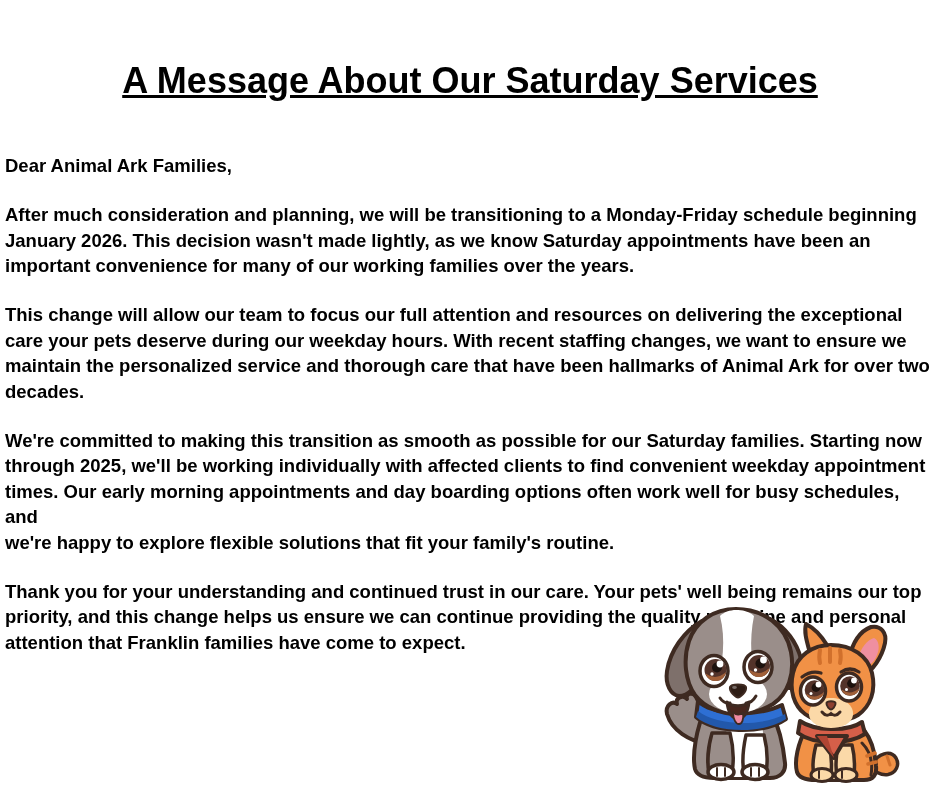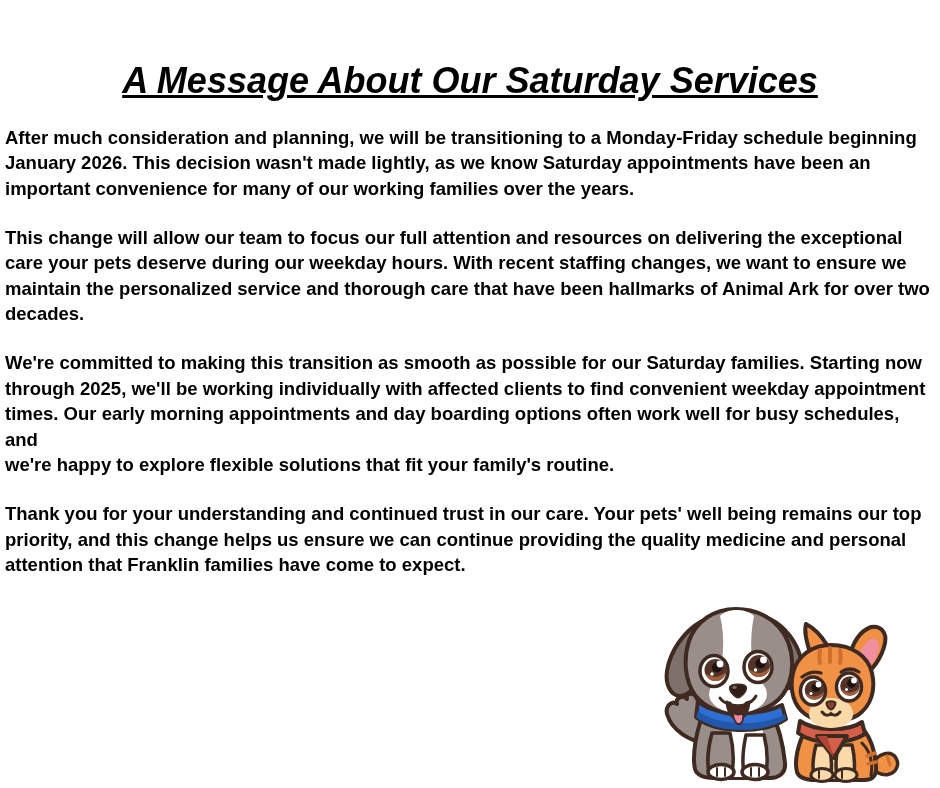--- a/index.html
+++ b/index.html
@@ -18,21 +18,20 @@
   .page {
     padding: 0 5px;
   }
   .title {
     font-size: 36px;
     font-weight: bold;
     text-align: center;
     text-decoration: underline;
     line-height: 1.15;
     margin: 60px 0 0 0;
-    font-style: italic;
   }
   .body-text {
     font-size: 18.5px;
     font-weight: bold;
     line-height: 25.5px;
     white-space: pre-line;
     margin: 23.5px 0 0 0;
   }
   .greeting {
     margin-top: 52px;
@@ -44,20 +43,21 @@
     width: 250px;
     height: 193px;
   }
   .illustration svg { display: block; width: 100%; height: 100%; }
 </style>
 </head>
 <body>
 
 <div class="page">
   <h1 class="title">A Message About Our Saturday Services</h1>
+  <p class="body-text greeting">Dear Animal Ark Families,</p>
   <p class="body-text">After much consideration and planning, we will be transitioning to a Monday-Friday schedule beginning
 January 2026. This decision wasn't made lightly, as we know Saturday appointments have been an
 important convenience for many of our working families over the years.</p>
   <p class="body-text">This change will allow our team to focus our full attention and resources on delivering the exceptional
 care your pets deserve during our weekday hours. With recent staffing changes, we want to ensure we
 maintain the personalized service and thorough care that have been hallmarks of Animal Ark for over two
 decades.</p>
   <p class="body-text">We're committed to making this transition as smooth as possible for our Saturday families. Starting now
 through 2025, we'll be working individually with affected clients to find convenient weekday appointment
 times. Our early morning appointments and day boarding options often work well for busy schedules, and

